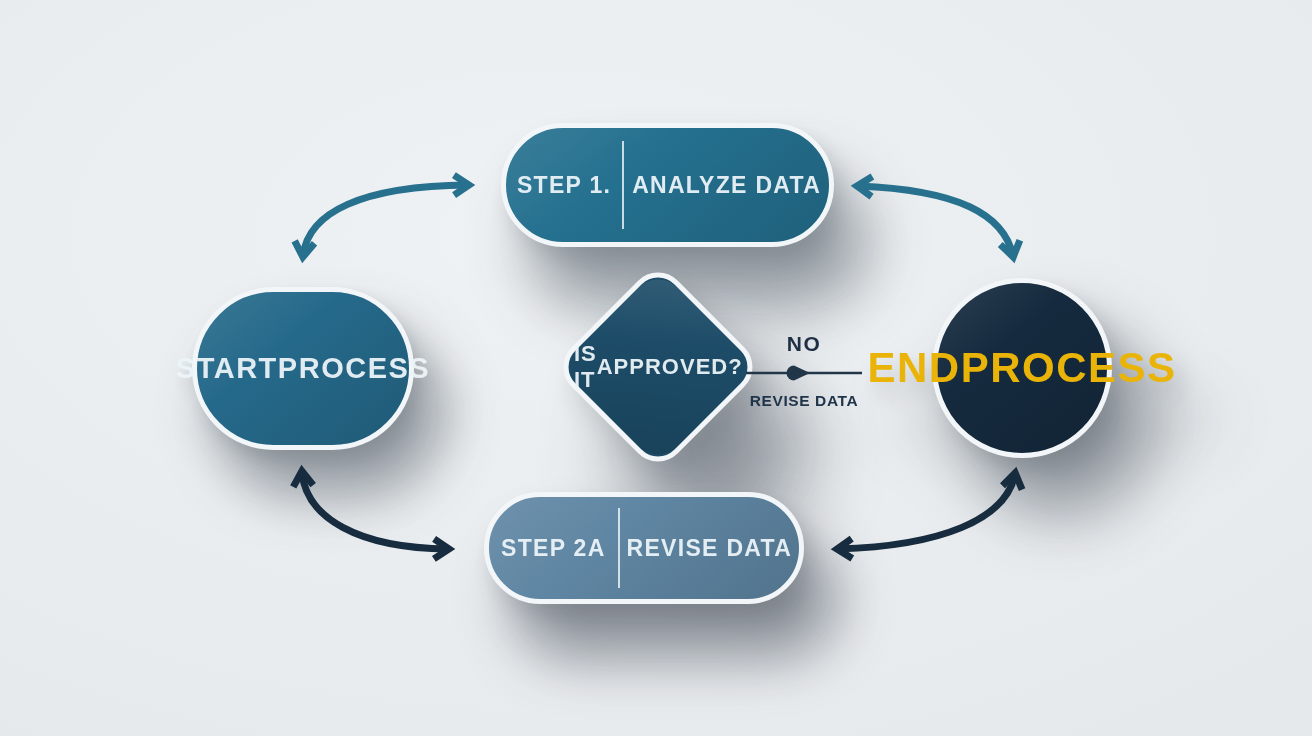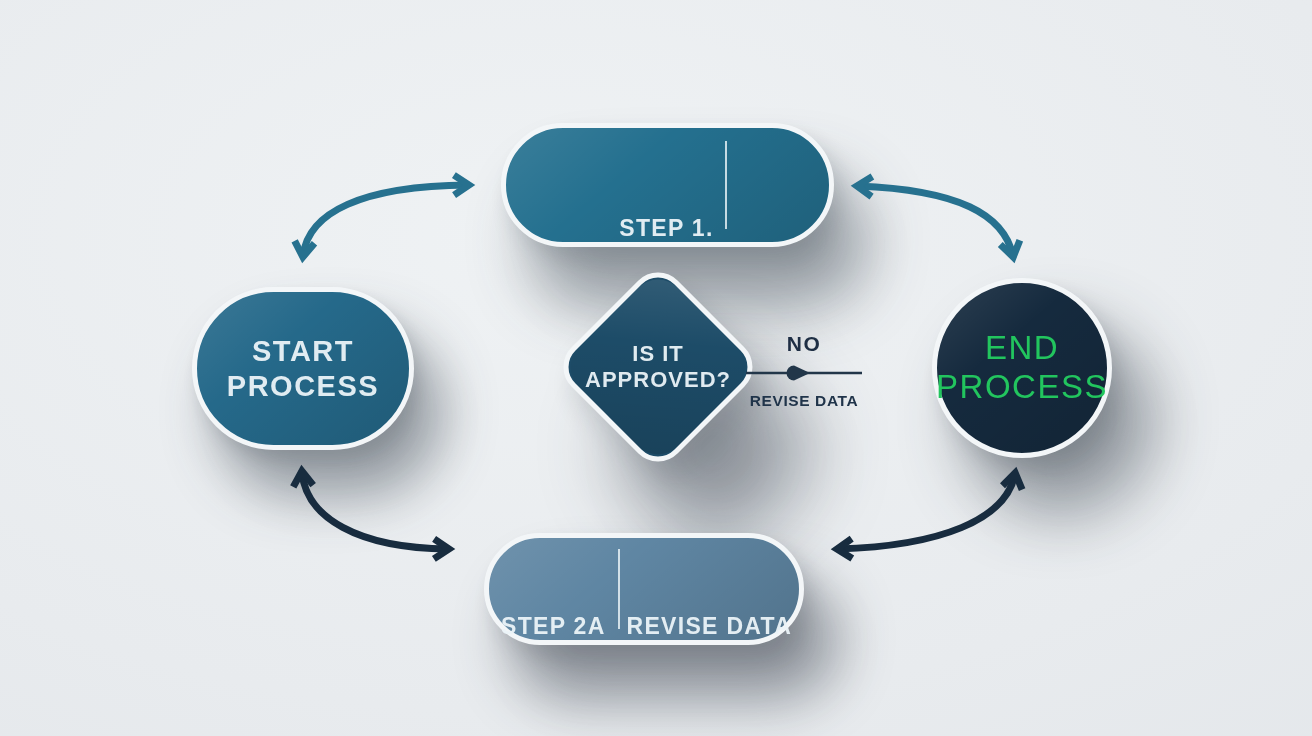--- a/index.html
+++ b/index.html
@@ -20,42 +20,42 @@
     border:5px solid #f3f6f8;
     box-sizing:border-box;
     display:flex;align-items:center;justify-content:center;
     color:rgba(235,243,248,0.95);
   }
   .node::after{
     content:"";position:absolute;inset:0;border-radius:inherit;
     background:linear-gradient(140deg, rgba(255,255,255,0.10) 0%, rgba(255,255,255,0) 38%, rgba(0,0,0,0.14) 100%);
     pointer-events:none;
   }
-  .stacked{display:flex;flex-direction:column;align-items:center;line-height:1.18;z-index:1;text-align:center;}
+  .stacked{display:flex;flex-direction:row;align-items:center;line-height:1.18;z-index:1;}
   
   .wrap-start{left:192px;top:287px;width:222px;height:163px;
     filter:drop-shadow(26px 42px 28px rgba(32,43,55,0.42)) drop-shadow(6px 10px 8px rgba(32,43,55,0.15));}
   .node-start{border-radius:82px;font-size:29px;font-weight:700;letter-spacing:1.5px;}
   .wrap-step1{left:501px;top:123px;width:333px;height:124px;
     filter:drop-shadow(30px 55px 32px rgba(32,43,55,0.42)) drop-shadow(8px 12px 10px rgba(32,43,55,0.16));}
   .wrap-step2a{left:484px;top:492px;width:320px;height:112px;
     filter:drop-shadow(30px 48px 30px rgba(28,38,50,0.46)) drop-shadow(8px 12px 10px rgba(28,38,50,0.16));}
   .pill{border-radius:200px;font-size:23px;font-weight:600;letter-spacing:1.3px;}
-  .pill .cell{display:flex;align-items:flex-end;justify-content:center;z-index:1;height:100%;}
+  .pill .cell{display:flex;align-items:center;justify-content:center;z-index:1;height:100%;}
   .pill .cell-left{width:36%;}
   .pill .cell-right{flex:1;}
   .pill-2a .cell-left{width:41.5%;}
   .pill .divider{width:2px;height:78%;background:rgba(240,247,250,0.8);z-index:1;}
   .wrap-decision{left:583px;top:292px;width:150px;height:150px;
     filter:drop-shadow(55px 80px 42px rgba(28,38,50,0.45)) drop-shadow(12px 18px 14px rgba(28,38,50,0.18));}
   .node-decision{border-radius:28px;transform:rotate(45deg);}
   .node-decision .stacked{transform:rotate(-45deg);font-size:22px;font-weight:600;letter-spacing:1px;}
   .wrap-end{left:932px;top:278px;width:180px;height:180px;
     filter:drop-shadow(36px 50px 34px rgba(28,38,50,0.44)) drop-shadow(9px 13px 10px rgba(28,38,50,0.16));}
-  .node-end{border-radius:50%;font-size:33px;font-weight:400;letter-spacing:1.5px;color:#22c55e;}
+  .node-end{border-radius:50%;font-size:42px;font-weight:700;letter-spacing:1.5px;color:#eab308;}
   
   .branch{position:absolute;width:180px;display:flex;flex-direction:column;align-items:center;z-index:3;}
   .branch-yes{left:400px;top:334px;}
   .branch-no{left:714px;top:332px;}
   .branch-label{font-size:21px;font-weight:800;letter-spacing:1.5px;margin-bottom:7px;}
   .branch-line{display:block;}
   .branch-sublabel{font-size:15.5px;font-weight:700;letter-spacing:0.6px;margin-top:9px;white-space:nowrap;}
   
   .arrow-layer{position:absolute;inset:0;z-index:2;pointer-events:none;}
 </style>
@@ -72,34 +72,37 @@
       </div>
     </div>
   </div>
 
   <div class="shape-wrap wrap-step1">
     <div class="node pill" style="background: rgb(36, 112, 143);">
       <div class="cell cell-left">
         <span>STEP 1.</span>
       </div>
       <div class="divider"></div>
+      <div class="cell cell-right">
+        <span>ANALYZE DATA</span>
+      </div>
     </div>
   </div>
 
   <div class="shape-wrap wrap-decision">
     <div class="node node-decision" style="background: rgb(29, 76, 104);">
       <div class="stacked">
         <span>IS IT</span>
         <span>APPROVED?</span>
       </div>
     </div>
   </div>
 
   <div class="shape-wrap wrap-step2a">
-    <div class="node pill pill-2a" style="background: rgb(95, 134, 163); margin-top: 41px;">
+    <div class="node pill pill-2a" style="background: rgb(95, 134, 163);">
       <div class="cell cell-left">
         <span>STEP 2A</span>
       </div>
       <div class="divider"></div>
       <div class="cell cell-right">
         <span>REVISE DATA</span>
       </div>
     </div>
   </div>
 

